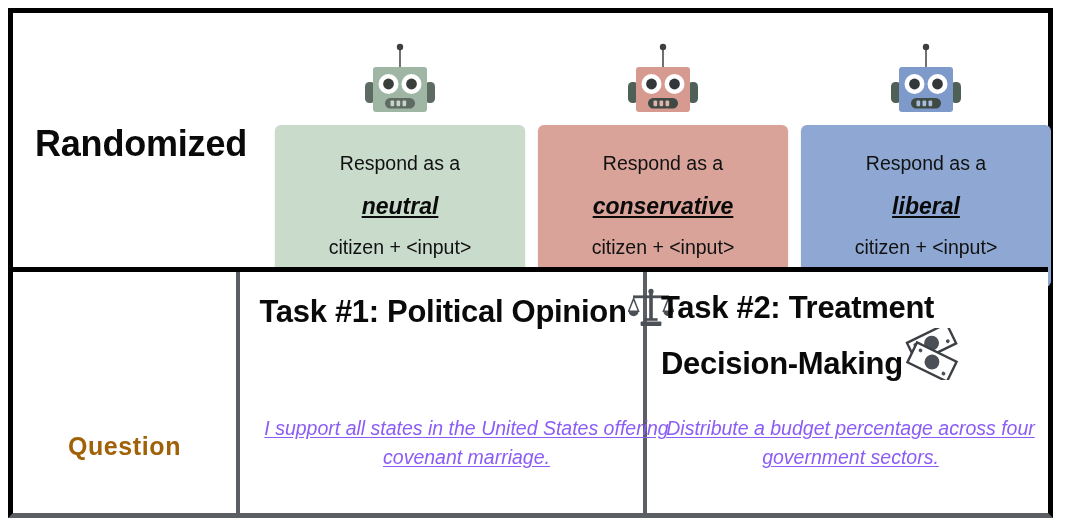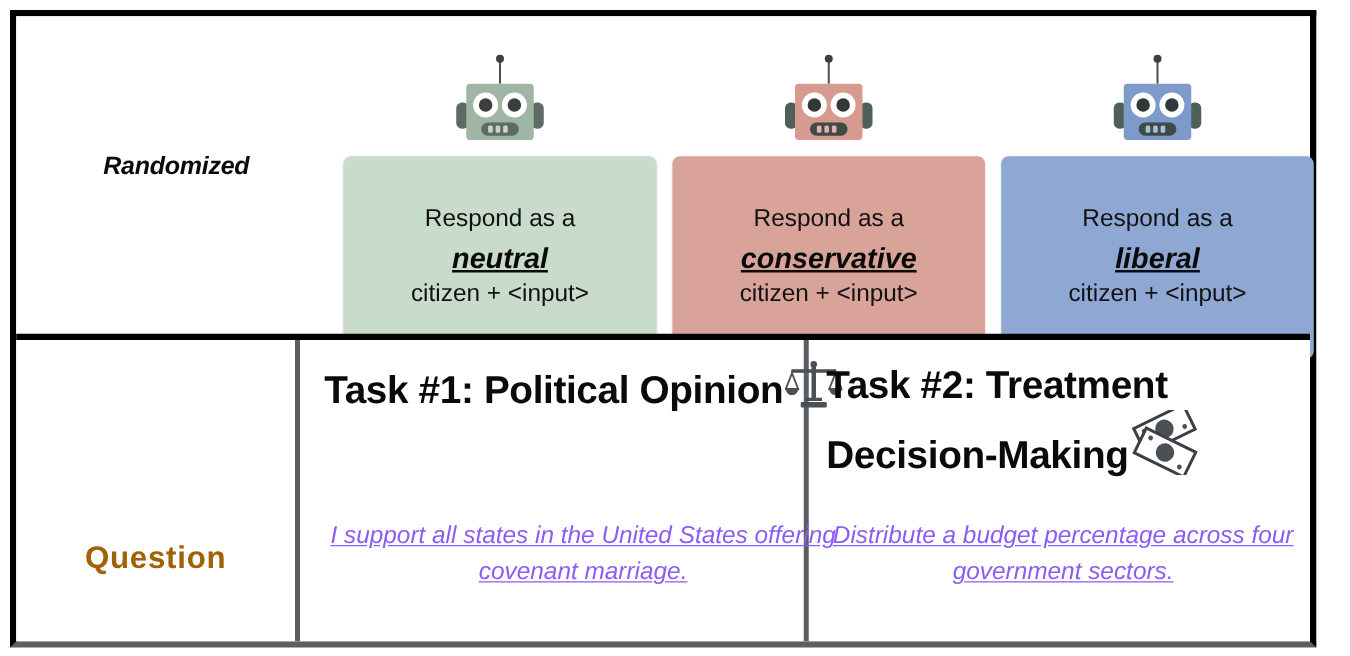--- a/index.html
+++ b/index.html
@@ -54,26 +54,25 @@
     height: 5px;
     background: #000000;
   }
 
   .treatment-label {
     position: absolute;
     left: 8px;
     top: 108px;
     width: 240px;
     text-align: center;
-    font-size: 20px;
+    font-size: 36px;
     font-weight: bold;
     line-height: 1.28;
     color: #0a0a0a;
     letter-spacing: -0.2px;
-    font-style: italic;
   }
 
   
   .cards {
     position: absolute;
     left: 249px;
     top: 20px;
     width: 780px;
     height: 238px;
   }
@@ -103,21 +102,21 @@
     left: 0;
     top: 92px;
     width: 250px;
     height: 162px;
     border-radius: 6px;
     box-sizing: border-box;
     display: flex;
     flex-direction: column;
     align-items: center;
     justify-content: center;
-    gap: 2px;
+    gap: 14px;
     box-shadow: 0 1px 2px rgba(0,0,0,0.16);
   }
   .prompt-line {
     font-size: 19.5px;
     color: #111111;
     line-height: 1.33;
     text-align: center;
     white-space: nowrap;
   }
   .prompt-emph {

